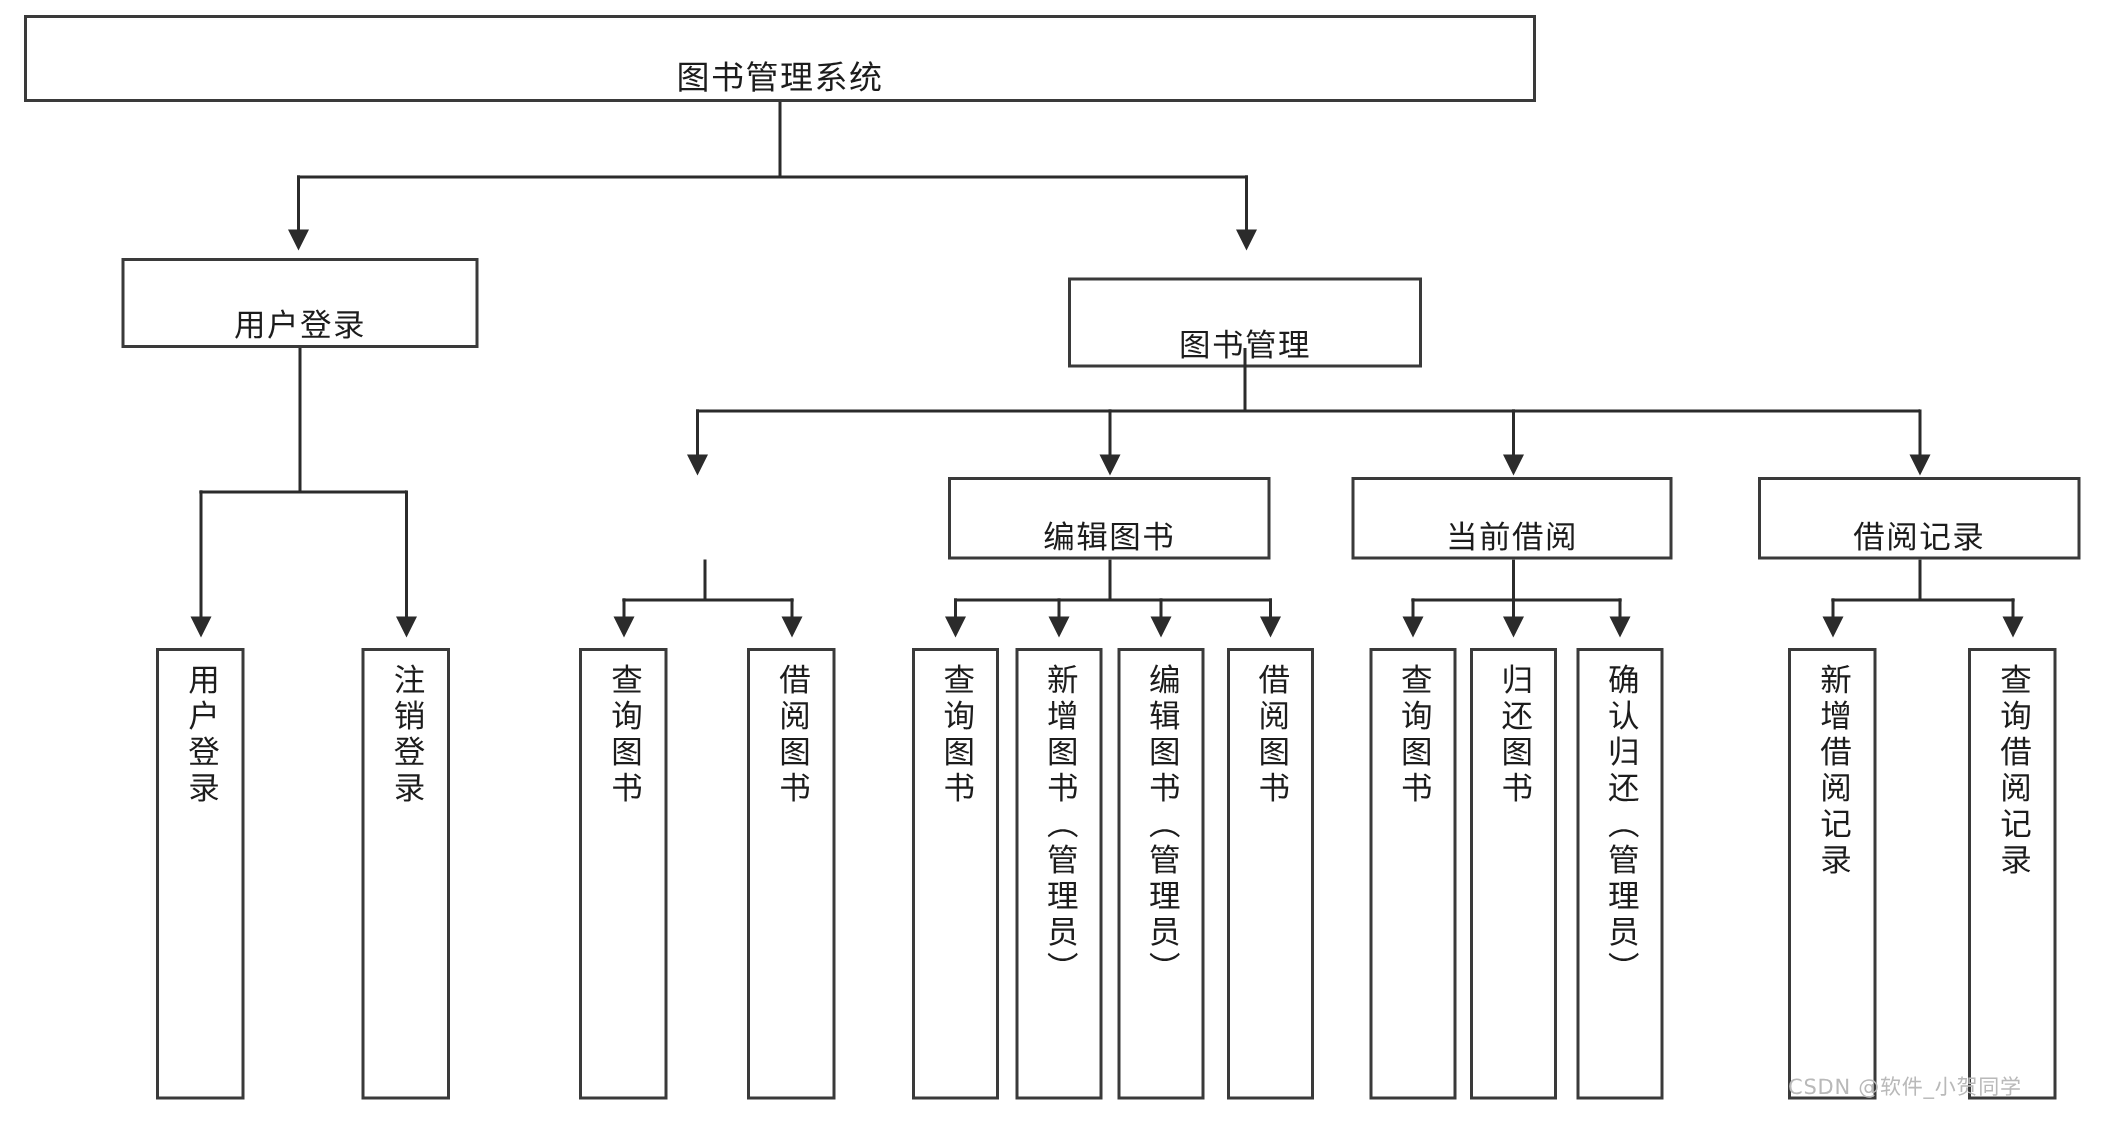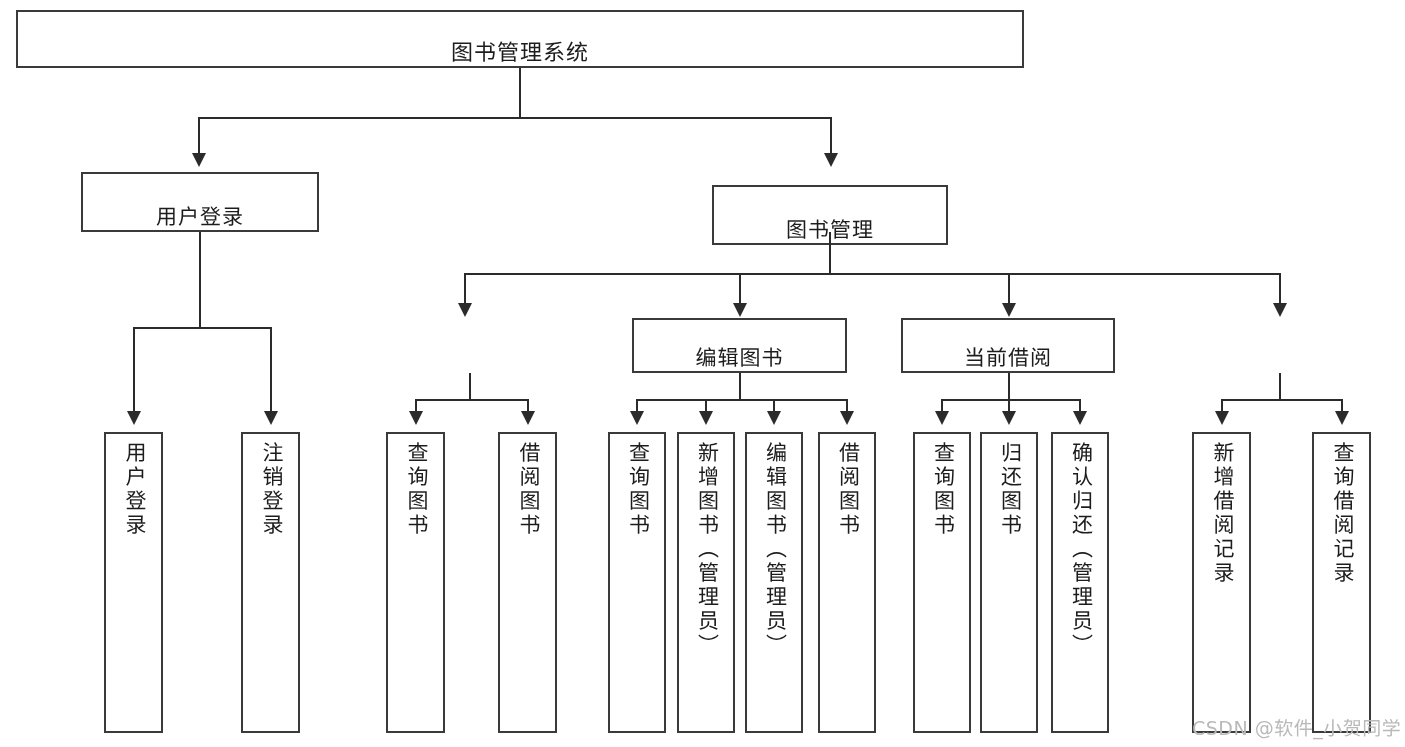--- a/index.html
+++ b/index.html
@@ -64,21 +64,21 @@
     position: absolute;
     width: 0;
     height: 0;
     border-left: 7px solid transparent;
     border-right: 7px solid transparent;
     border-top: 14px solid #2b2b2b;
   }
   .watermark {
     position: absolute;
     color: #b9b9b9;
-    font-size: 19px;
+    font-size: 14px;
     white-space: nowrap;
     letter-spacing: 0.5px;
     font-family: "DejaVu Sans", "Liberation Sans", sans-serif;
   }
 </style>
 </head>
 <body>
 
 <div id="canvas">
 
@@ -119,20 +119,23 @@
   <div class="arrow" style="left:1002px; top:303px;"></div>
   <div class="edge v" style="left:1279px; top:273px; width:2px; height:32px;"></div>
   <div class="arrow" style="left:1273px; top:303px;"></div>
 
   <div class="node horiz" style="left:632px; top:318px; width:215px; height:55px;">
     <span class="label">编辑图书</span>
   </div>
   <div class="node horiz" style="left:901px; top:318px; width:214px; height:55px;">
     <span class="label">当前借阅</span>
   </div>
+  <div class="node horiz" style="left:1172px; top:318px; width:215px; height:55px;">
+    <span class="label">借阅记录</span>
+  </div>
 
   <div class="edge v" style="left:469px; top:373px; width:2px; height:27px;"></div>
   <div class="edge h" style="left:415px; top:399px; width:114px; height:2px;"></div>
   <div class="edge v" style="left:415px; top:399px; width:2px; height:14px;"></div>
   <div class="arrow" style="left:409px; top:411px;"></div>
   <div class="edge v" style="left:527px; top:399px; width:2px; height:14px;"></div>
   <div class="arrow" style="left:521px; top:411px;"></div>
 
   <div class="edge v" style="left:739px; top:373px; width:2px; height:27px;"></div>
   <div class="edge h" style="left:636px; top:399px; width:212px; height:2px;"></div>

